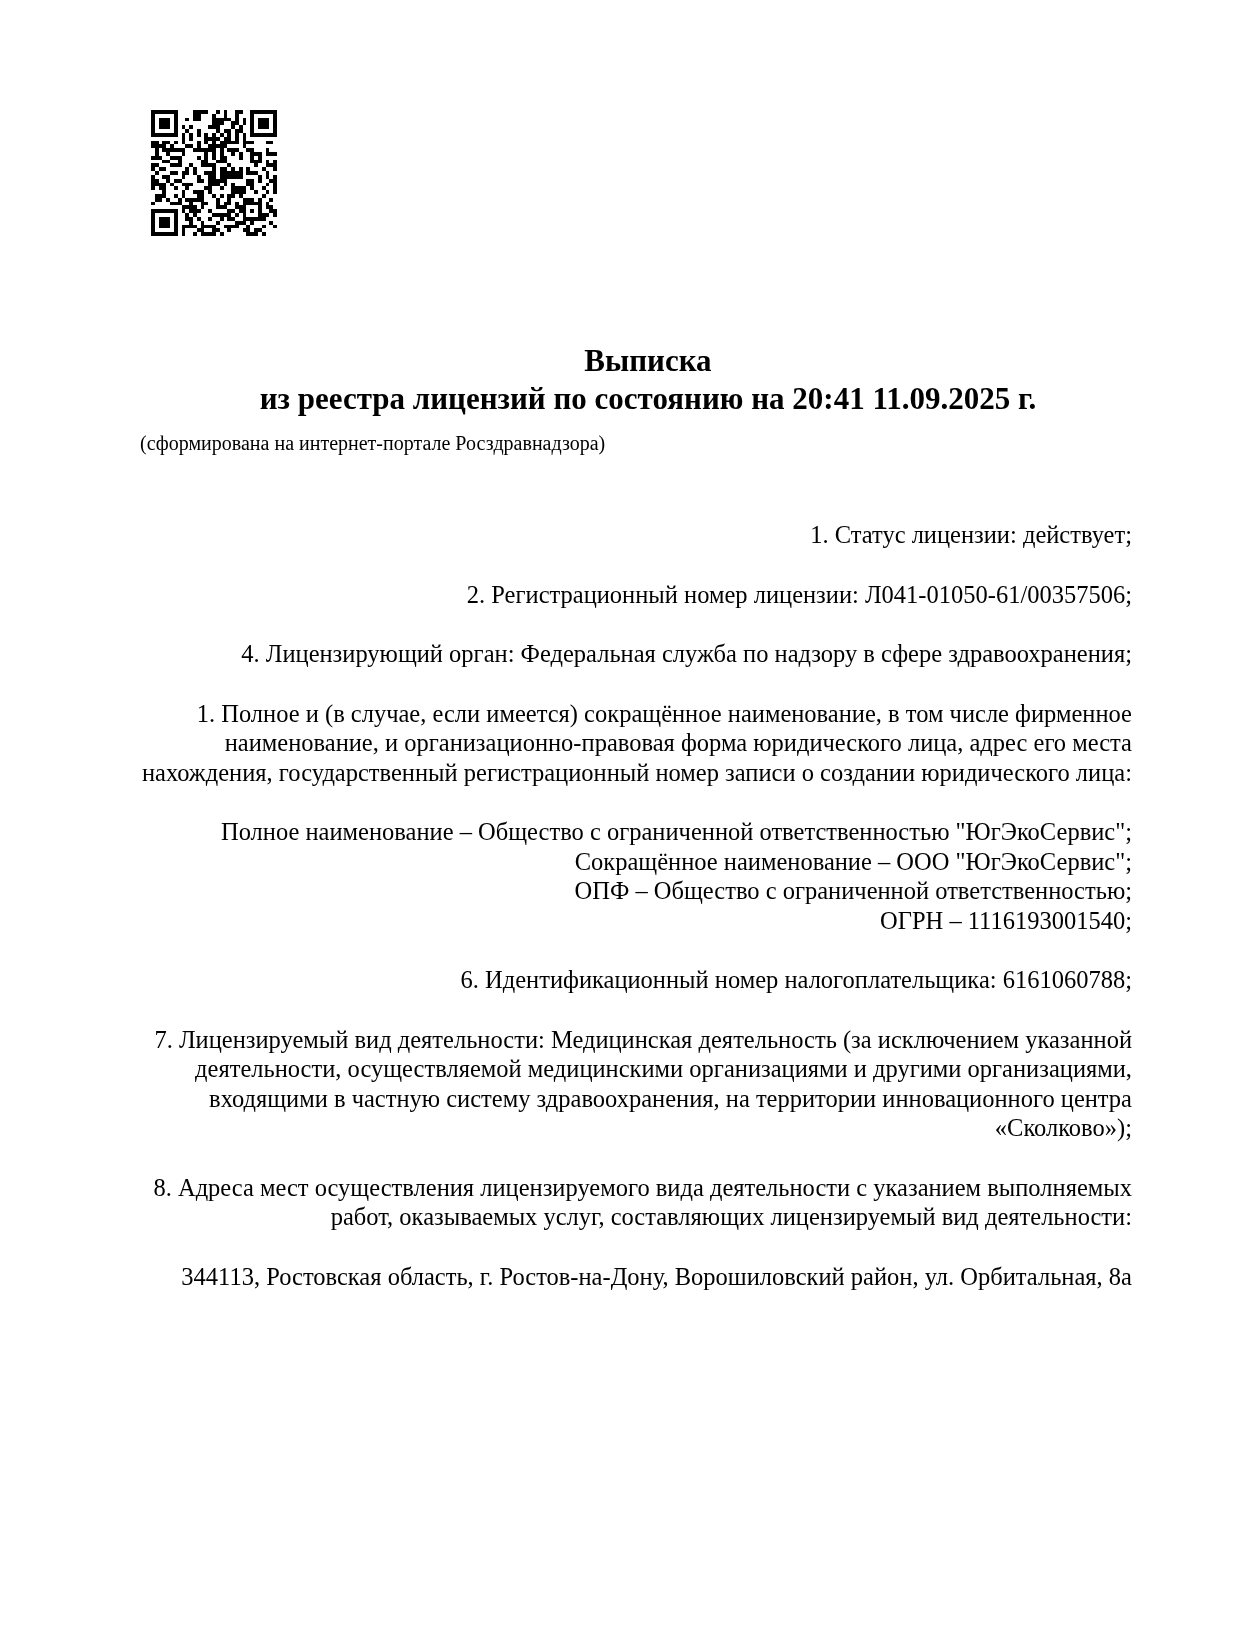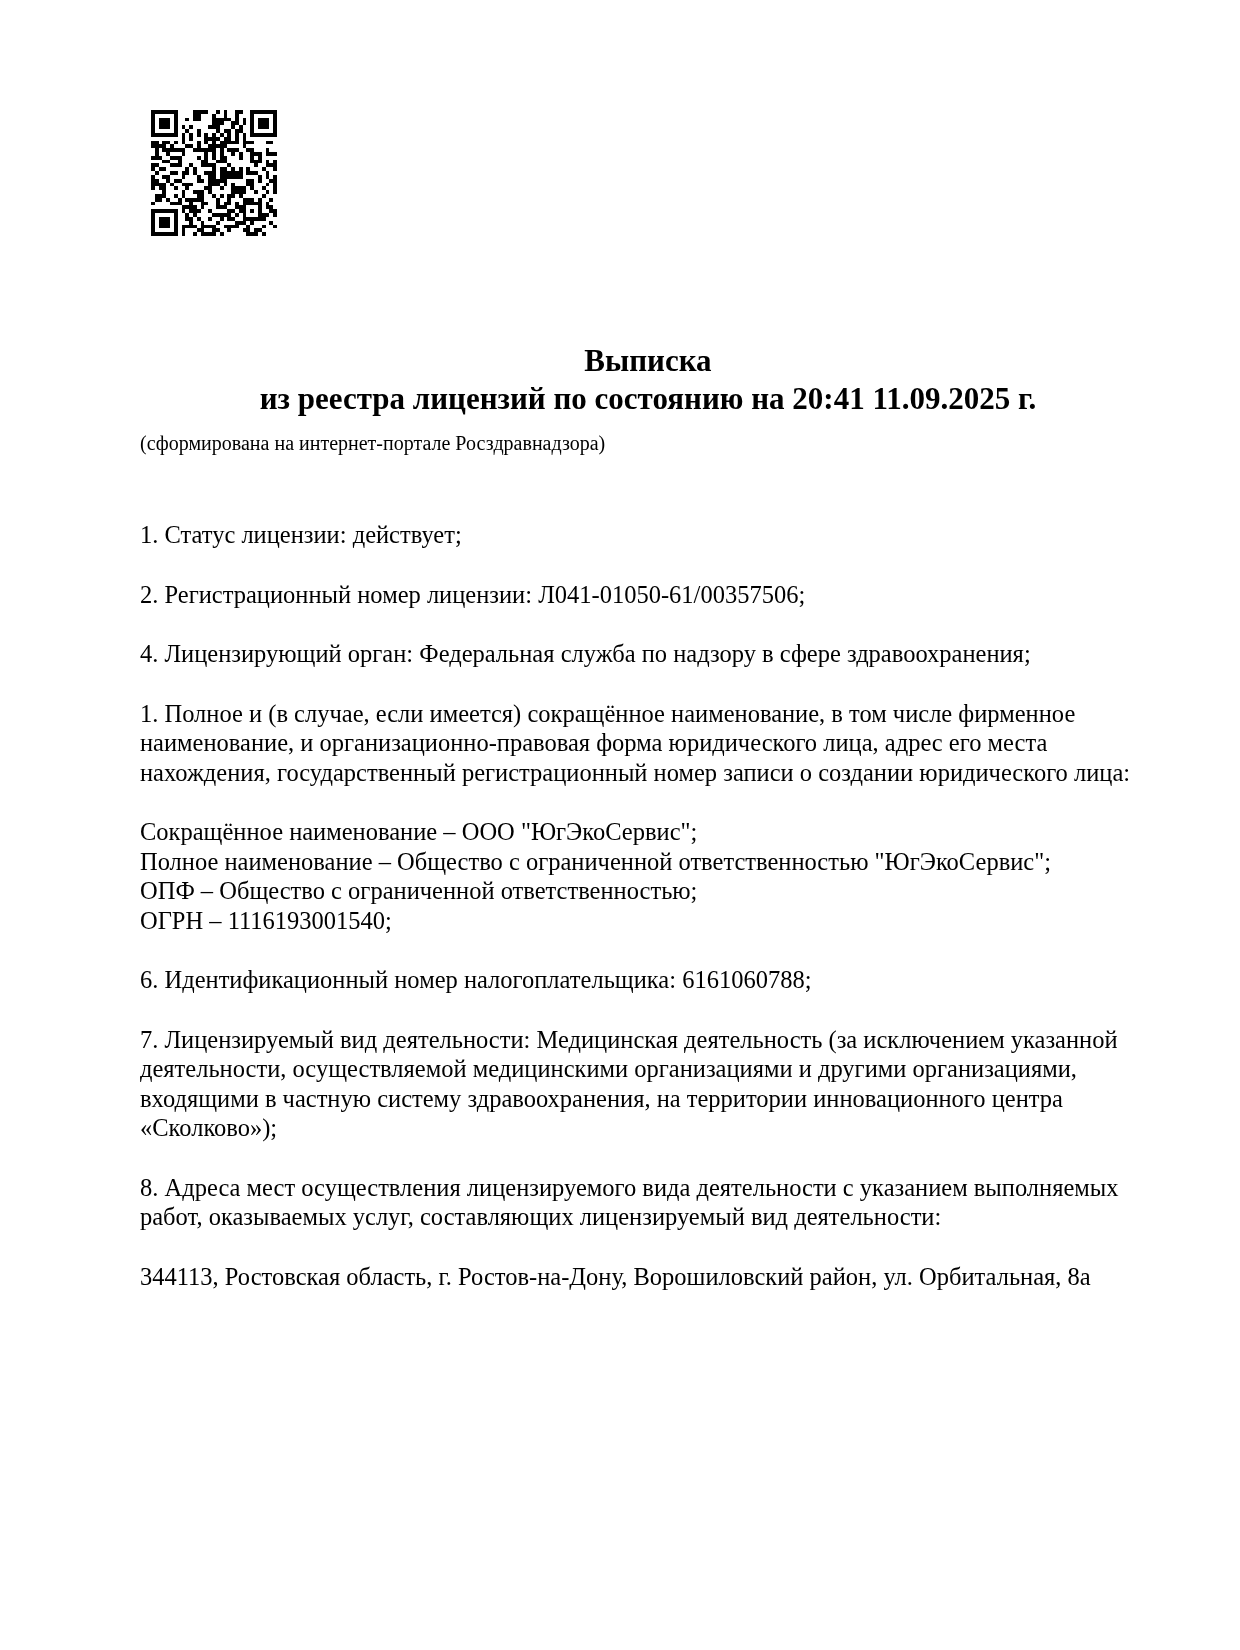--- a/index.html
+++ b/index.html
@@ -53,20 +53,21 @@
     text-align: left;
   }
   .para {
     margin: 0 0 30px 0;
   }
   .para:last-child {
     margin-bottom: 16px;
   }
   .line {
     min-height: 29.5px;
+    text-align: right;
   }
 </style>
 </head>
 <body>
 
 <div class="page">
 
   <svg id="qr-svg" class="qr" viewBox="0 0 33 33" shape-rendering="crispEdges">
       <rect x="0" y="0" width="33" height="33" fill="#ffffff"></rect>
       <rect x="0" y="0" width="1" height="1" fill="#000000"></rect>
@@ -608,22 +609,22 @@
       <div class="para">
         <div class="line">2. Регистрационный номер лицензии: Л041-01050-61/00357506;</div>
       </div>
       <div class="para">
         <div class="line">4. Лицензирующий орган: Федеральная служба по надзору в сфере здравоохранения;</div>
       </div>
       <div class="para">
         <div class="line">1. Полное и (в случае, если имеется) сокращённое наименование, в том числе фирменное наименование, и организационно-правовая форма юридического лица, адрес его места нахождения, государственный регистрационный номер записи о создании юридического лица:</div>
       </div>
       <div class="para">
+        <div class="line">Полное наименование – Общество с ограниченной ответственностью "ЮгЭкоСервис";</div>
         <div class="line">Сокращённое наименование – ООО "ЮгЭкоСервис";</div>
-        <div class="line">Полное наименование – Общество с ограниченной ответственностью "ЮгЭкоСервис";</div>
         <div class="line">ОПФ – Общество с ограниченной ответственностью;</div>
         <div class="line">ОГРН – 1116193001540;</div>
       </div>
       <div class="para">
         <div class="line">6. Идентификационный номер налогоплательщика: 6161060788;</div>
       </div>
       <div class="para">
         <div class="line">7. Лицензируемый вид деятельности: Медицинская деятельность (за исключением указанной деятельности, осуществляемой медицинскими организациями и другими организациями, входящими в частную систему здравоохранения, на территории инновационного центра «Сколково»);</div>
       </div>
       <div class="para">

